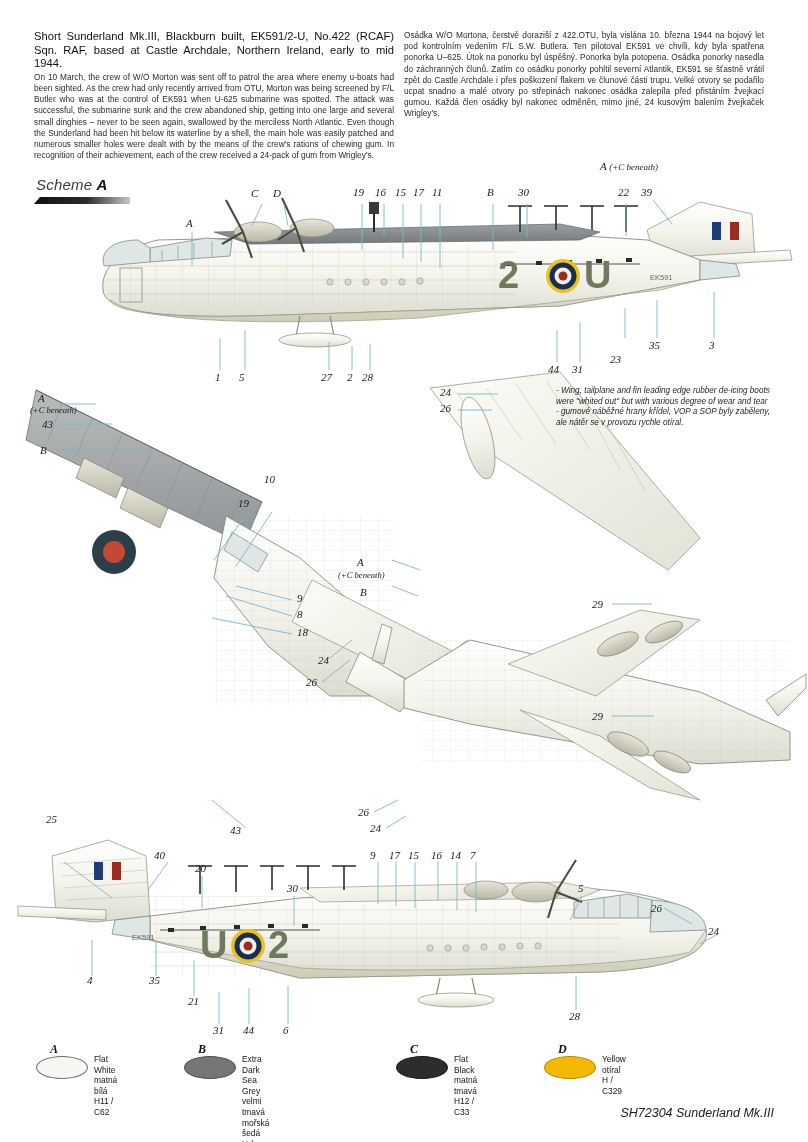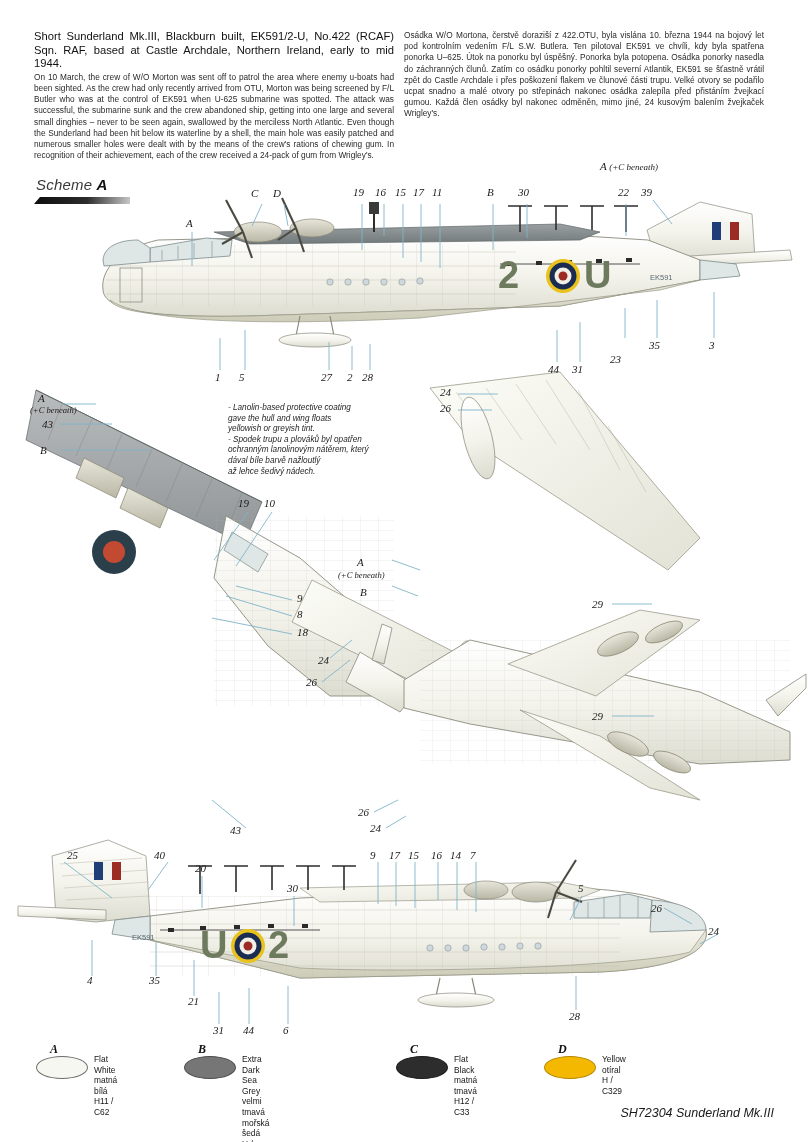--- a/index.html
+++ b/index.html
@@ -464,65 +464,62 @@
   <span class="cal" style="left:572px; top:363px;">31</span>
   <span class="cal" style="left:610px; top:339px;margin-top:14px;">23</span>
   <span class="cal" style="left:649px; top:339px;">35</span>
   <span class="cal" style="left:709px; top:339px;">3</span>
 
   <span class="cal" style="left:38px; top:392px;">A</span>
   <span class="cal" style="left:30px; top:405px; font-size:8.6px;">(+C beneath)</span>
   <span class="cal" style="left:42px; top:418px;">43</span>
   <span class="cal" style="left:40px; top:444px;">B</span>
   <span class="cal" style="left:238px; top:497px;">19</span>
-  <span class="cal" style="left:264px; top:497px;">10</span>
+  <span class="cal" style="left:264px; top:473px;">10</span>
   <span class="cal" style="left:297px; top:592px;">9</span>
   <span class="cal" style="left:297px; top:608px;">8</span>
   <span class="cal" style="left:297px; top:626px;text-align:center;">18</span>
   <span class="cal" style="left:440px; top:386px;">24</span>
   <span class="cal" style="left:440px; top:402px;">26</span>
   <span class="cal" style="left:318px; top:654px;">24</span>
   <span class="cal" style="left:306px; top:676px;">26</span>
   <span class="cal" style="left:592px; top:598px;">29</span>
   <span class="cal" style="left:592px; top:710px;">29</span>
   <span class="cal" style="left:358px; top:806px;">26</span>
   <span class="cal" style="left:370px; top:822px;">24</span>
   <span class="cal" style="left:230px; top:824px;">43</span>
   <span class="cal" style="left:357px; top:556px;">A</span>
   <span class="cal" style="left:338px; top:570px; font-size:8.6px;">(+C beneath)</span>
   <span class="cal" style="left:360px; top:586px;">B</span>
 
-  <span class="cal" style="left:46px; top:849px;margin-left:21px;">25</span>
+  <span class="cal" style="left:46px; top:813px;">25</span>
   <span class="cal" style="left:154px; top:849px;">40</span>
   <span class="cal" style="left:195px; top:862px;">20</span>
   <span class="cal" style="left:287px; top:882px;">30</span>
   <span class="cal" style="left:370px; top:849px;">9</span>
   <span class="cal" style="left:389px; top:849px;">17</span>
   <span class="cal" style="left:408px; top:849px;">15</span>
   <span class="cal" style="left:431px; top:849px;">16</span>
   <span class="cal" style="left:450px; top:849px;">14</span>
   <span class="cal" style="left:470px; top:849px;">7</span>
   <span class="cal" style="left:578px; top:882px;">5</span>
   <span class="cal" style="left:651px; top:902px;">26</span>
   <span class="cal" style="left:708px; top:925px;">24</span>
   <span class="cal" style="left:87px; top:974px;">4</span>
   <span class="cal" style="left:149px; top:974px;">35</span>
   <span class="cal" style="left:188px; top:995px;text-align:right;">21</span>
   <span class="cal" style="left:213px; top:1024px;">31</span>
   <span class="cal" style="left:243px; top:1024px;">44</span>
   <span class="cal" style="left:283px; top:1024px;">6</span>
   <span class="cal" style="left:569px; top:1010px;">28</span>
 
-  <div class="note" style="left:228px; top:403px; width:190px;">- Lanolin-based protective coating
-gave the hull and wing floats
-yellowish or greyish tint.
-- Spodek trupu a plováků byl opatřen
-ochranným lanolinovým nátěrem, který
-dával bíle barvě nažloutlý
-až lehce šedivý nádech.</div>
+  <div class="note" style="left:556px; top:386px; width:250px;">- Wing, tailplane and fin leading edge rubber de-icing boots
+were "whited out" but with various degree of wear and tear
+- gumové náběžné hrany křídel, VOP a SOP byly zaběleny,
+ale nátěr se v provozu rychle otíral.</div>
 
   <div class="legend">
     <div class="lg-item" style="left:0;">
       <span class="lg-letter">A</span>
       <span class="lg-swatch" style="background:#f7f7f2; border-color:#6d6d6d;"></span>
       <span class="lg-text">
         <div>Flat White</div>
         <div>matná bílá</div>
         <div>H11 / C62</div>
       </span>

